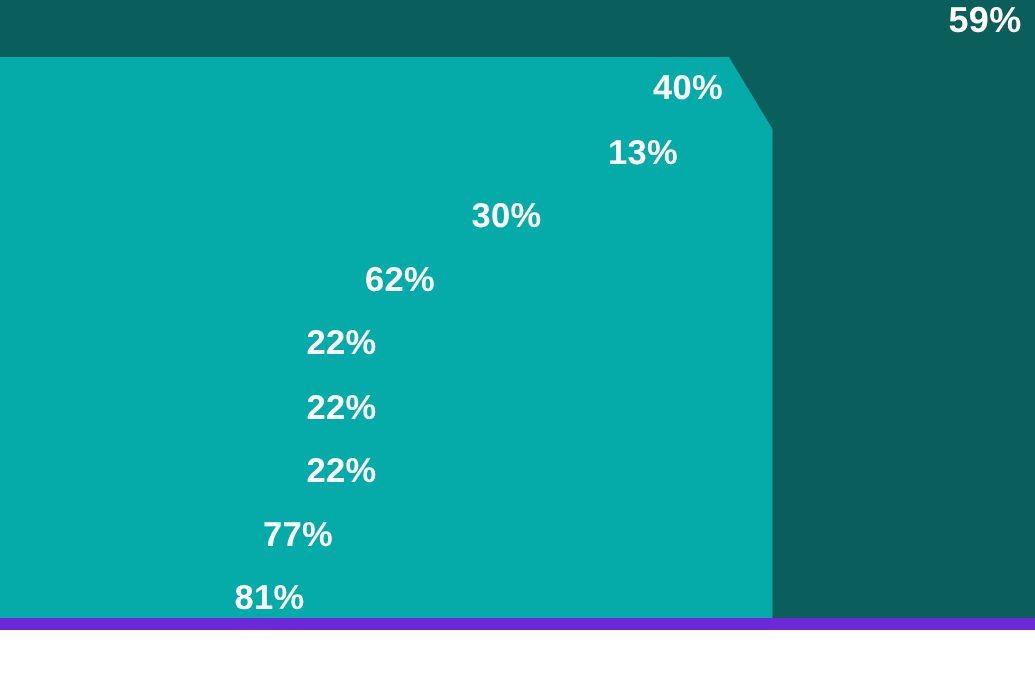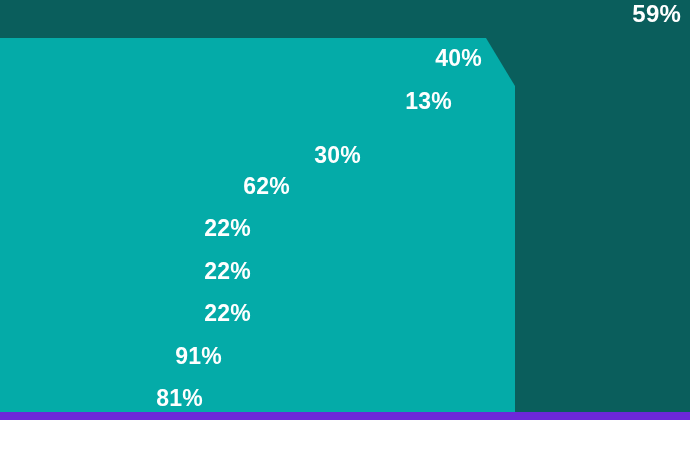--- a/index.html
+++ b/index.html
@@ -75,27 +75,27 @@
       <path d="M 0,38 L 486,38 L 515,86 L 515,412 L 0,412 Z" fill="#04aba8"></path>
     </svg>
   </div>
 
   <div class="value-label top-clipped" style="left:681px; top:2px;">59%</div>
 
   <div class="value-label" style="left:462px; top:47px;margin-left:20px;">40%</div>
 
   <div class="value-label" style="left:452px; top:90px;">13%</div>
 
-  <div class="value-label" style="left:361px; top:132px;margin-top:12px;">30%</div>
+  <div class="value-label" style="left:361px; top:132px;">30%</div>
 
   <div class="value-label" style="left:290px; top:175px;">62%</div>
 
   <div class="value-label" style="left:251px; top:217px;">22%</div>
 
   <div class="value-label" style="left:251px; top:260px;">22%</div>
 
   <div class="value-label" style="left:251px; top:302px;">22%</div>
 
-  <div class="value-label" style="left:222px; top:345px;">91%</div>
+  <div class="value-label" style="left:222px; top:345px;">77%</div>
 
   <div class="value-label" style="left:203px; top:387px;">81%</div>
 
 </div>
 
 </body></html>

